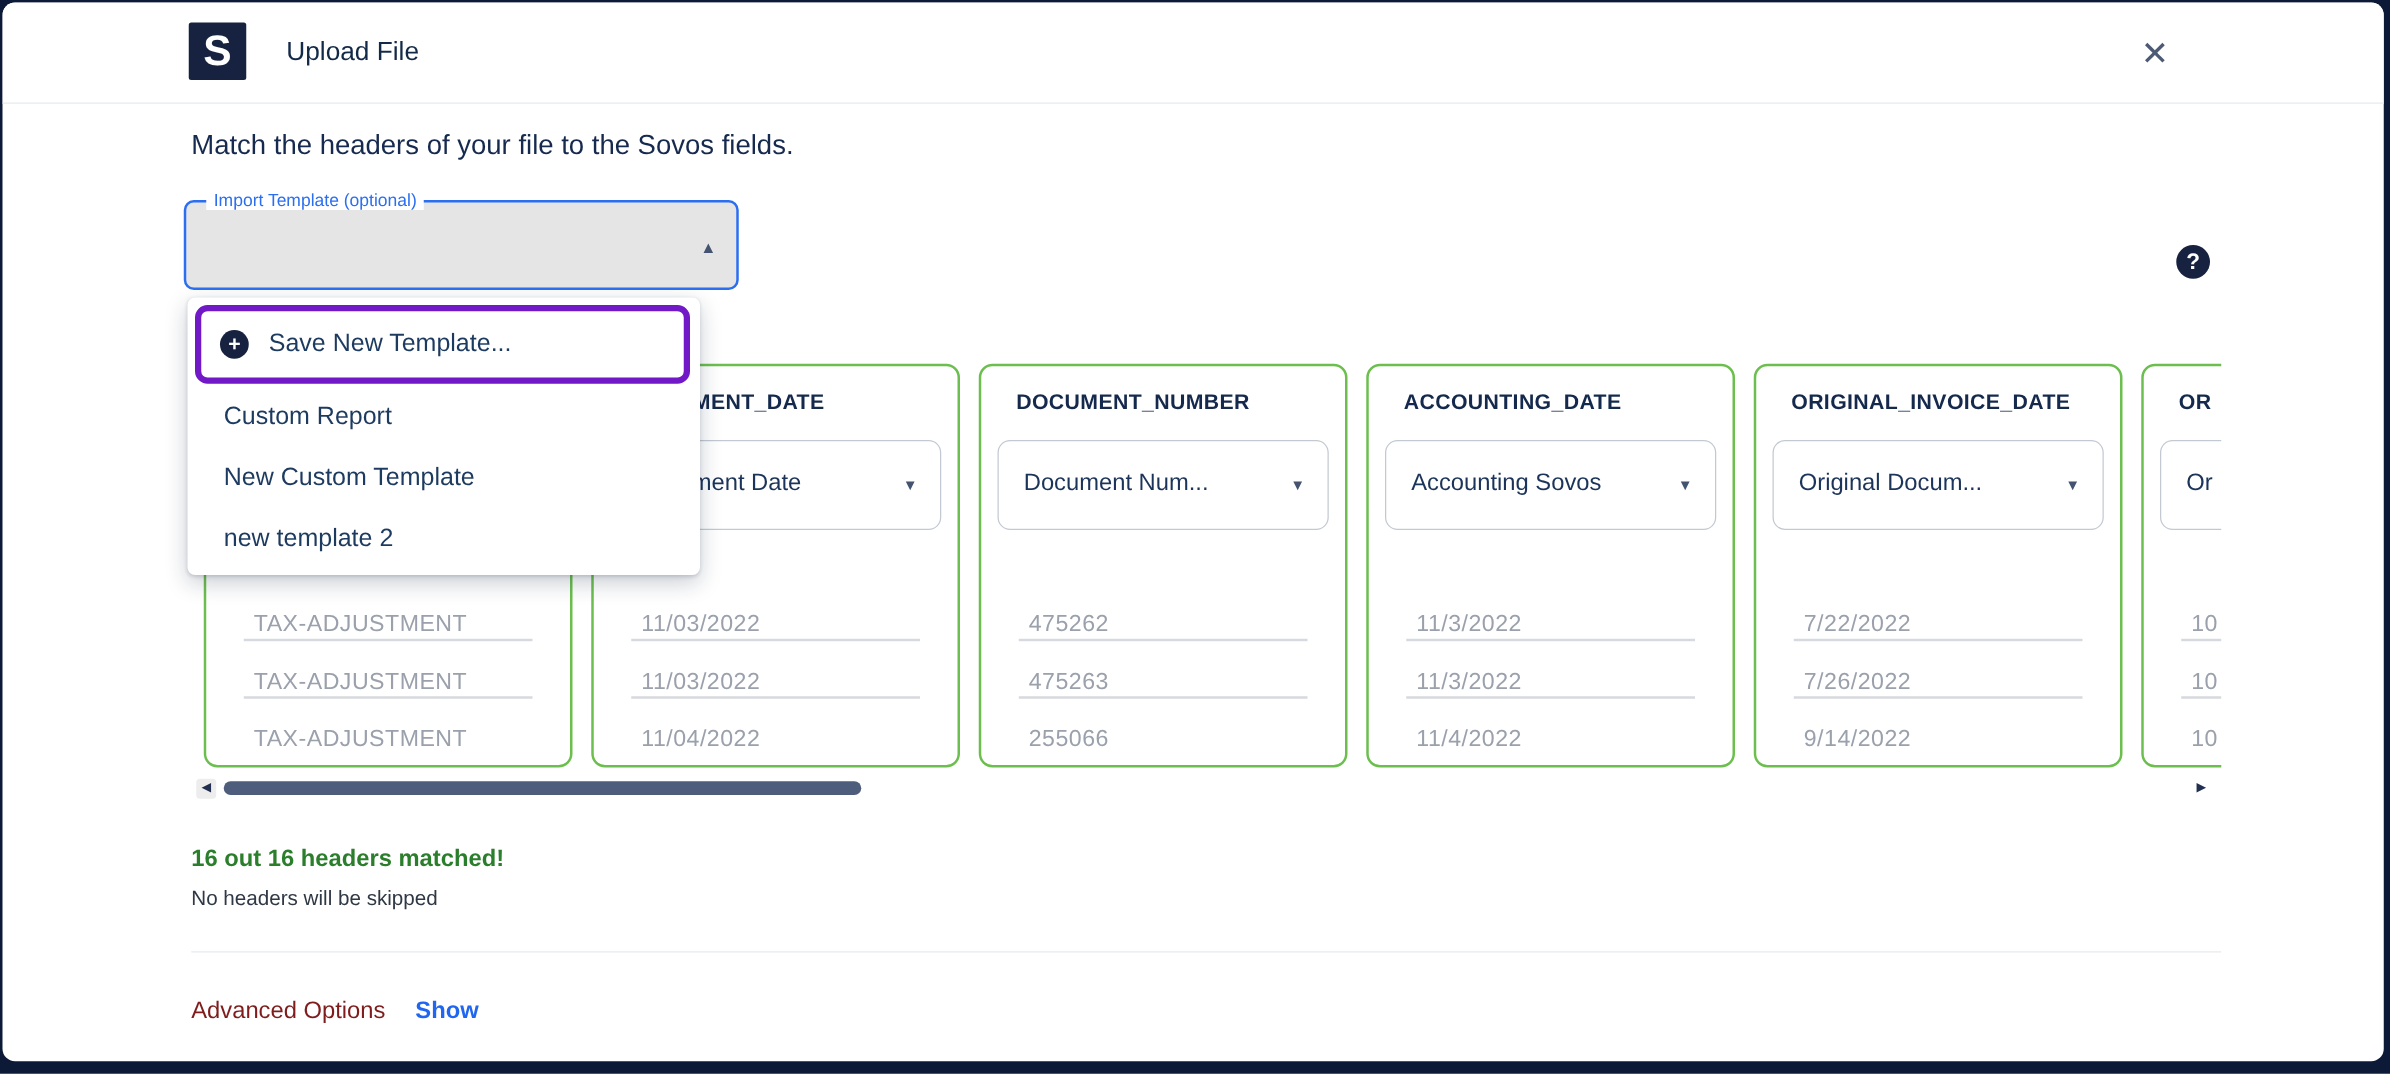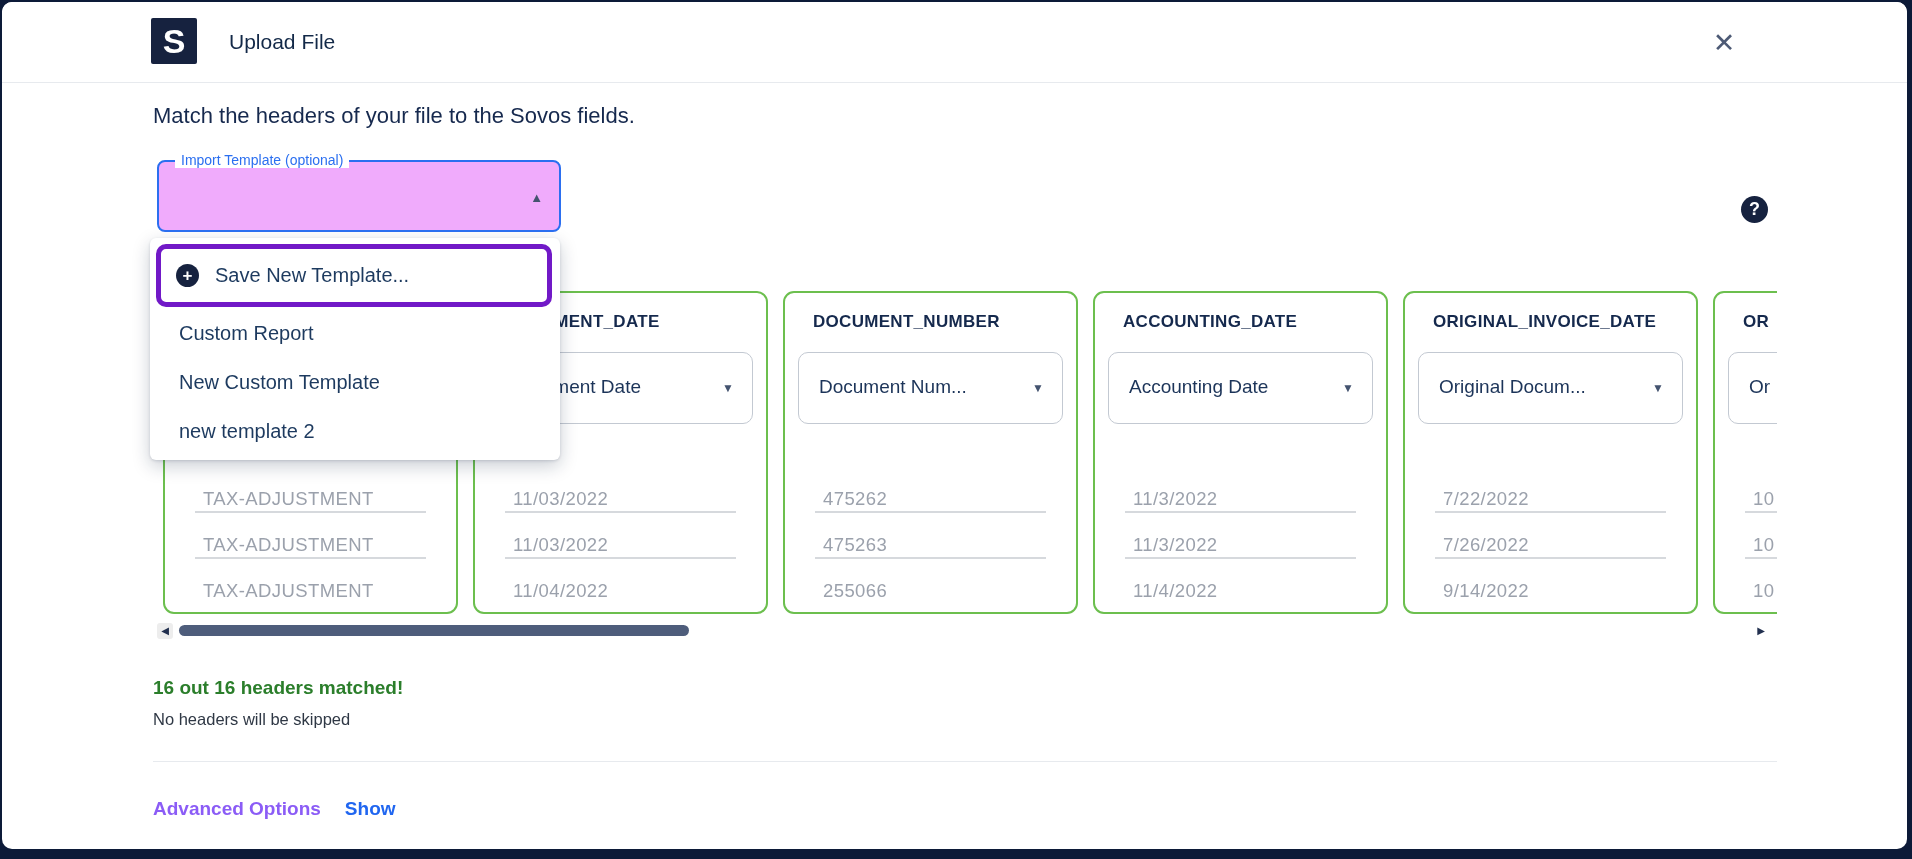--- a/index.html
+++ b/index.html
@@ -11,21 +11,21 @@
   
   .hdr { position:absolute; left:0; top:0; width:100%; height:81px; border-bottom:1px solid #e7eaee; background:#fff; }
   .logo { position:absolute; left:149px; top:16px; width:46px; height:46px; background:#16223f; border-radius:2px; color:#fff; font-size:34px; font-weight:700; display:flex; align-items:center; justify-content:center; }
   .dlg-title { position:absolute; left:227px; top:28px; font-size:21px; font-weight:500; color:#132948; }
   .close-btn { position:absolute; left:1700px; top:19px; width:44px; height:44px; border:none; background:transparent; cursor:pointer; color:#4d5a75; font-size:27px; line-height:44px; text-align:center; }
 
   
   .instruction { position:absolute; left:151px; top:101px; font-size:22px; color:#16294e; }
 
   
-  .imp-select { position:absolute; left:155px; top:158px; width:404px; height:72px; background:#f0abfc; border:2px solid #2b6ff0; border-radius:8px; z-index:31; cursor:pointer; }
+  .imp-select { position:absolute; left:145px; top:158px; width:444px; height:72px; background:#e5e5e5; border:2px solid #2b6ff0; border-radius:8px; z-index:31; cursor:pointer; }
   .imp-label { position:absolute; left:16px; top:-10px; background:#fff; padding:0 6px; font-size:14px; color:#2b6ff0; white-space:nowrap; }
   .caret { color:#44536f; font-size:13px; line-height:1; }
   .imp-caret { position:absolute; right:16px; top:29px; }
 
   
   .menu { position:absolute; left:148px; top:236px; width:410px; height:222px; background:#fff; border-radius:6px; box-shadow:0 6px 18px rgba(15,30,60,.22), 0 1px 3px rgba(15,30,60,.15); z-index:30; }
   .menu-action { position:absolute; left:6px; top:6px; width:396px; height:63px; border:5px solid #7119c7; border-radius:10px; background:#fff; display:flex; align-items:center; padding-left:15px; cursor:pointer; }
   .plus-circle { width:23px; height:23px; border-radius:50%; background:#16223f; color:#fff; font-size:17px; font-weight:700; display:flex; align-items:center; justify-content:center; flex:0 0 auto; }
   .menu-action-label { margin-left:16px; font-size:20px; color:#1d3a5f; white-space:nowrap; }
   .menu-items { position:absolute; left:0; top:71px; width:100%; }
@@ -53,21 +53,21 @@
   .scroll-right { left:1600px; }
   .scroll-thumb { position:absolute; left:26px; top:2px; width:510px; height:11px; border-radius:6px; background:#4e5d7b; cursor:pointer; }
 
   
   .matched { position:absolute; left:151px; top:675px; font-size:19px; font-weight:600; color:#2b7e2b; }
   .skipped { position:absolute; left:151px; top:708px; font-size:16.5px; color:#2f3845; }
   .divider2 { position:absolute; left:151px; top:759px; width:1624px; height:1px; background:#e7eaee; }
 
   
   .advanced { position:absolute; left:151px; top:796px; display:flex; align-items:baseline; gap:24px; }
-  .adv-label { font-size:19px; font-weight:700; color:#8b5cf6; }
+  .adv-label { font-size:19px; font-weight:400; color:#7f1d1d; }
   .adv-show { font-size:19px; font-weight:700; color:#2066f0; background:none; border:none; cursor:pointer; padding:0; }
 </style>
 </head>
 <body>
 
 <div class="dialog">
 
   <div class="hdr">
     <div class="logo">S</div>
     <div class="dlg-title">Upload File</div>
@@ -137,21 +137,21 @@
       <div class="samples">
         <div class="sample">475262</div>
         <div class="sample">475263</div>
         <div class="sample">255066</div>
       </div>
     </div>
 
     <div class="card c3">
       <div class="card-header">ACCOUNTING_DATE</div>
       <div class="card-select">
-        <span class="card-select-value">Accounting Date</span>
+        <span class="card-select-value">Accounting Sovos</span>
         <span class="caret card-caret">▼</span>
       </div>
       <div class="samples">
         <div class="sample">11/3/2022</div>
         <div class="sample">11/3/2022</div>
         <div class="sample">11/4/2022</div>
       </div>
     </div>
 
     <div class="card c4">

